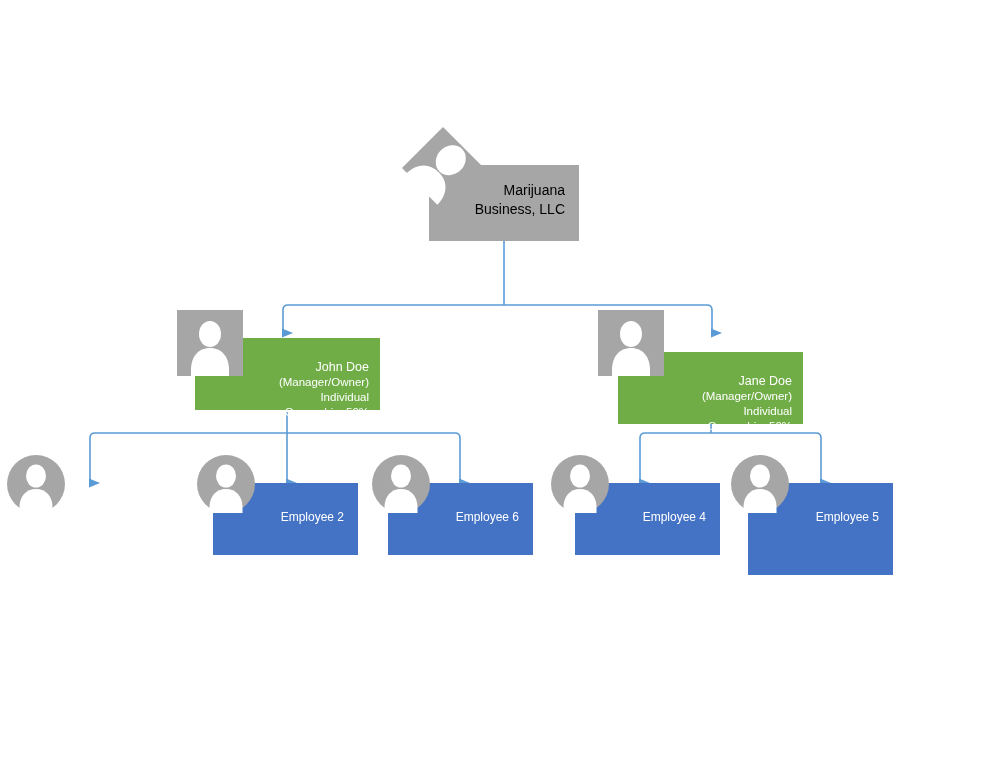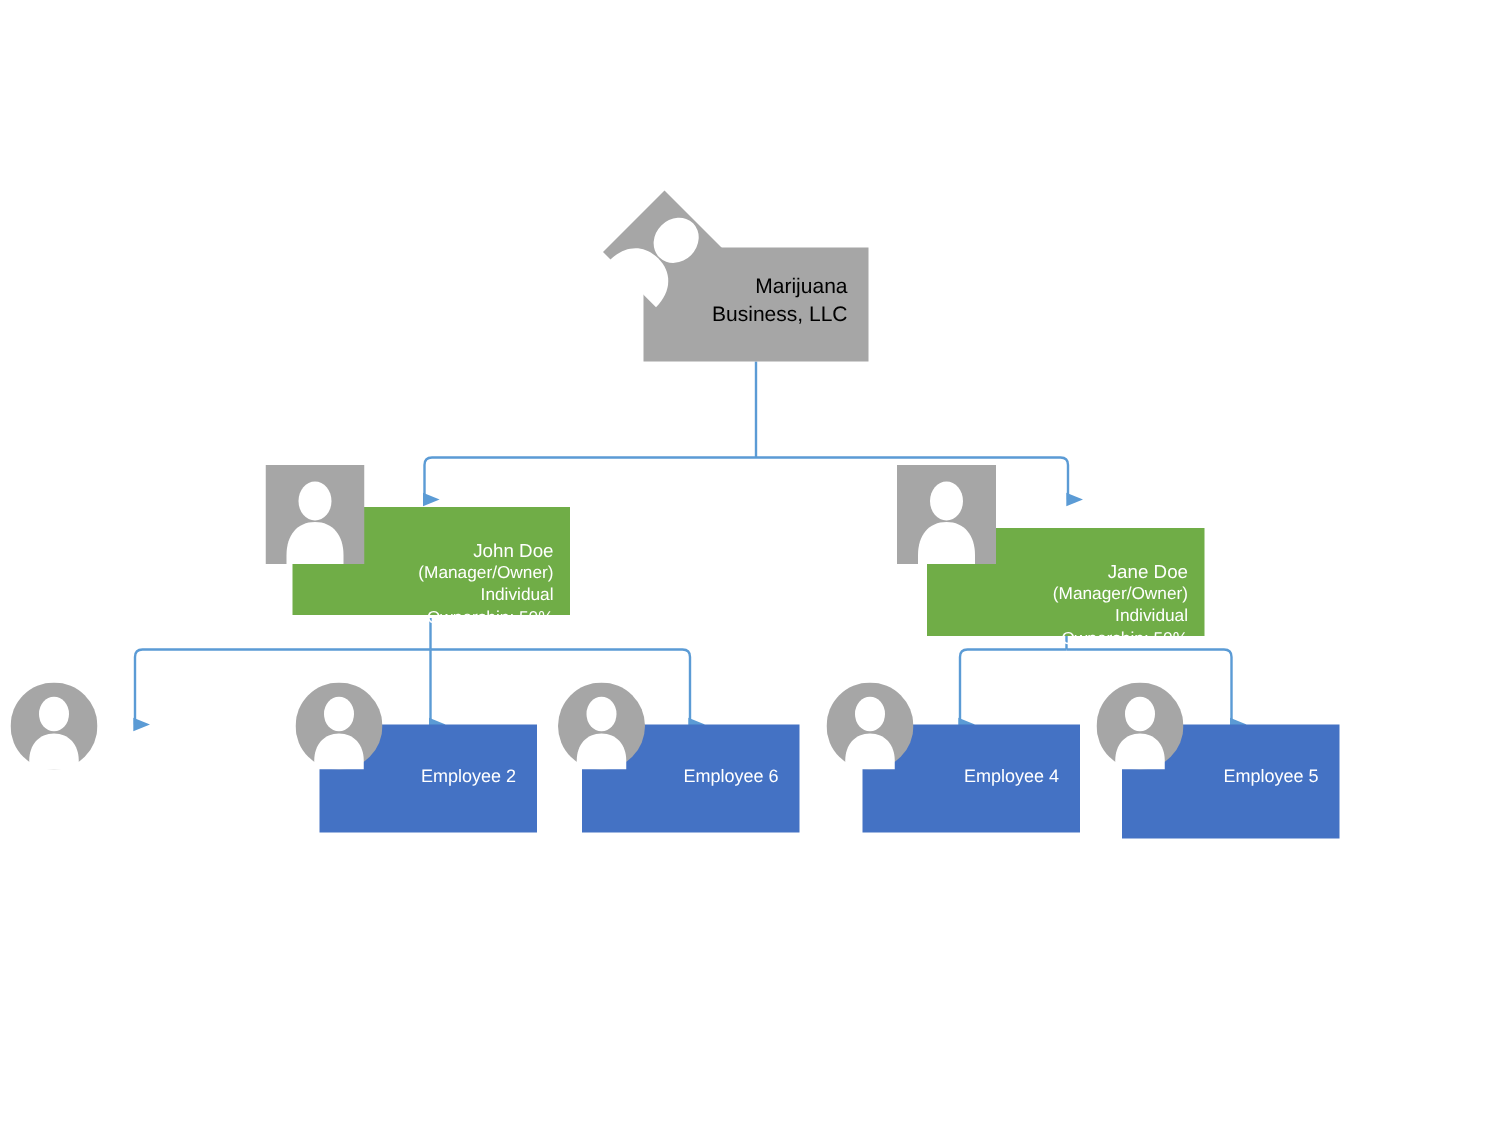--- a/index.html
+++ b/index.html
@@ -226,21 +226,21 @@
   <div class="avatar" style="left:551px; top:455px; width:58px; height:58px;">
     <svg width="58" height="58" viewBox="0 0 58 58">
       <circle cx="29" cy="29" r="29" fill="#a6a6a6"></circle>
       <g fill="#ffffff">
         <ellipse cx="29" cy="21" rx="10" ry="11.5"></ellipse>
         <path d="M 29 34 C 19 34 12.5 41.5 12.5 52 L 12.5 58 L 45.5 58 L 45.5 52 C 45.5 41.5 39 34 29 34 Z"></path>
       </g>
     </svg>
   </div>
 
-  <div class="node-box emp-box" style="left:748px; top:483px; width:145px; height:76px;">
+  <div class="node-box emp-box" style="left:748px; top:483px; width:145px; height:92px;">
     <div class="node-label emp-label">Employee 5</div>
   </div>
   <div class="avatar" style="left:731px; top:455px; width:58px; height:58px;">
     <svg width="58" height="58" viewBox="0 0 58 58">
       <circle cx="29" cy="29" r="29" fill="#a6a6a6"></circle>
       <g fill="#ffffff">
         <ellipse cx="29" cy="21" rx="10" ry="11.5"></ellipse>
         <path d="M 29 34 C 19 34 12.5 41.5 12.5 52 L 12.5 58 L 45.5 58 L 45.5 52 C 45.5 41.5 39 34 29 34 Z"></path>
       </g>
     </svg>

